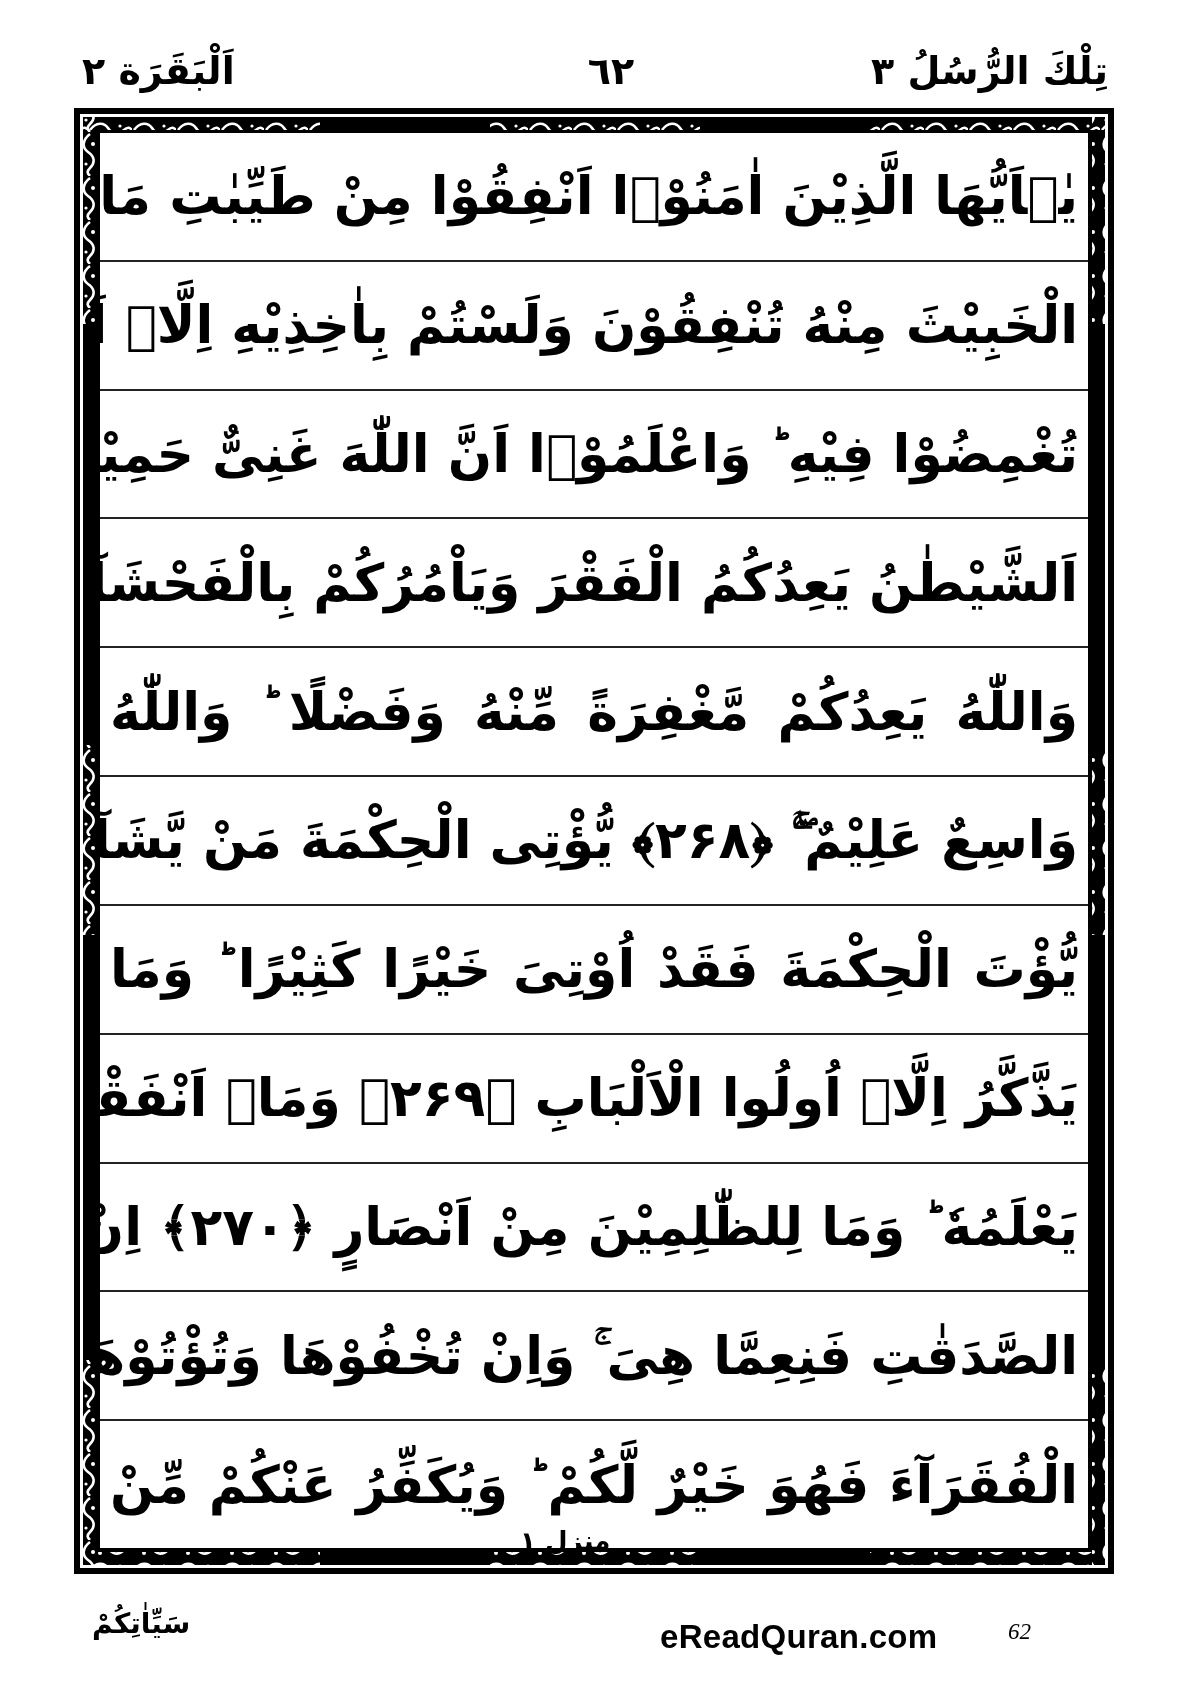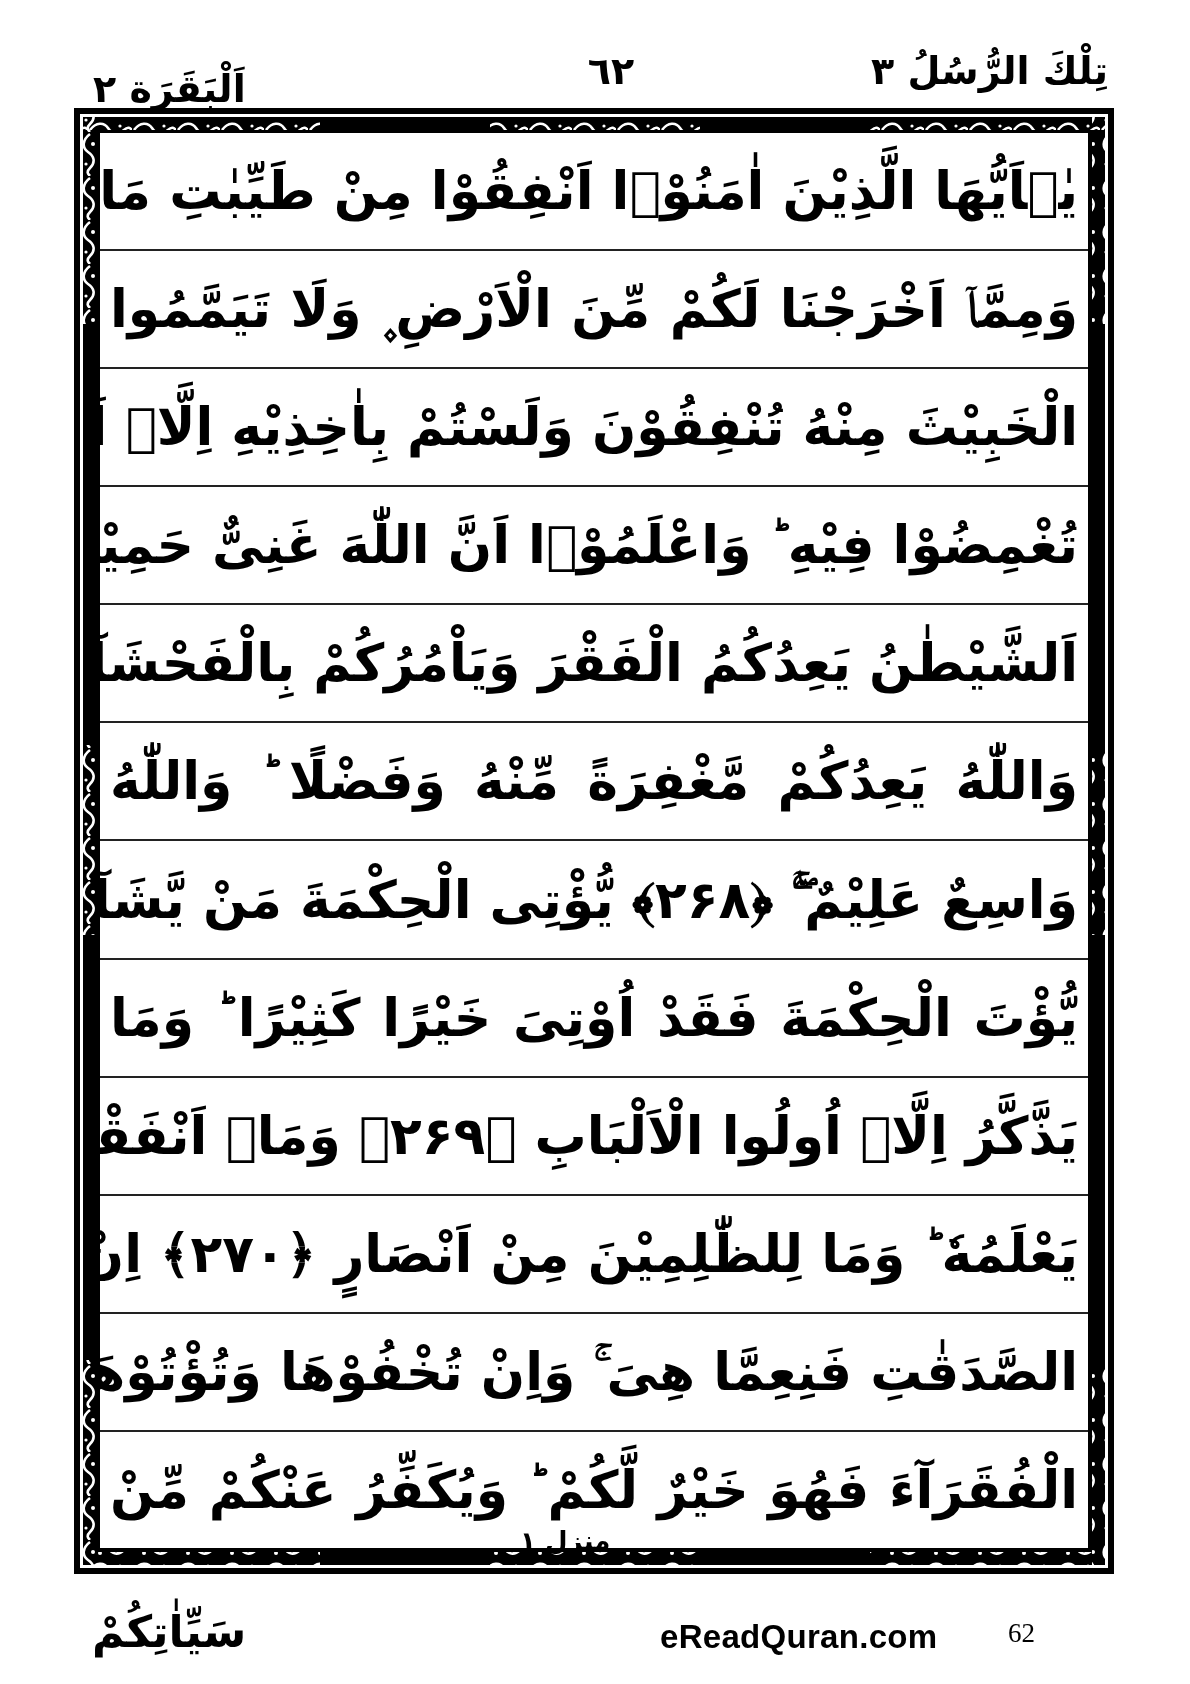--- a/index.html
+++ b/index.html
@@ -1,32 +1,32 @@
 <!DOCTYPE html>
 <html><head>
 <meta charset="utf-8">
 <style>
   html, body { margin:0; padding:0; background:#fff; }
   body { width:1190px; height:1684px; position:relative; overflow:hidden; font-family:"DejaVu Sans", sans-serif; color:#000; }
   .hdr { position:absolute; top:52px; font-size:38px; font-weight:bold; direction:rtl; line-height:1; }
   .hdr-right { right:82px; }
   .hdr-center { left:0; right:0; text-align:center;margin-left:32px; }
-  .hdr-left { left:93px;margin-top:18px; }
+  .hdr-left { left:82px; }
   .frame { position:absolute; left:74px; top:108px; width:1040px; height:1466px; background:#000; box-sizing:border-box; }
   .frame-inner-line { position:absolute; left:6px; top:6px; right:6px; bottom:6px; border:3px solid #fff; box-sizing:border-box; }
   .frame-black { position:absolute; left:10px; top:10px; right:10px; bottom:10px; background:#000; }
   .content { position:absolute; left:100px; top:133px; width:988px; height:1415px; background:#fff; display:flex; flex-direction:column; }
   .line { flex:1; border-bottom:2px solid #222; display:flex; align-items:center; justify-content:center; direction:rtl; font-family:"DejaVu Sans", sans-serif; font-weight:bold; font-size:52px; line-height:1; white-space:nowrap; overflow:hidden; padding:0 10px; text-align:justify; }
   .line:last-child { border-bottom:none; }
   .line span { display:block; width:100%; text-align:justify; text-align-last:justify; }
   .ftr { position:absolute; top:1622px; line-height:1; }
-  .ftr-word { left:92px; font-size:44px; font-weight:bold; direction:rtl; top:1610px; }
+  .ftr-word { left:92px; font-size:28px; font-weight:bold; direction:rtl; top:1610px; }
   .ftr-manzil { left:520px; font-size:26px; font-weight:bold; direction:rtl; top:1528px; }
   .ftr-site { left:660px; font-family:"Liberation Sans", sans-serif; font-weight:bold; font-size:33px; top:1620px; letter-spacing:0.3px; }
-  .ftr-page { left:1008px; font-family:"Liberation Serif", serif; font-size:27px; top:1620px; }
+  .ftr-page { left:1008px; font-family:"Liberation Serif", serif; font-size:23px; top:1620px;font-style:italic; }
 </style>
 </head>
 <body>
 
 <div>
   <div class="hdr hdr-right">تِلْكَ الرُّسُلُ ٣</div>
   <div class="hdr hdr-center">٦٢</div>
   <div class="hdr hdr-left">اَلْبَقَرَة ٢</div>
 </div>
 
@@ -64,23 +64,20 @@
   <rect x="1092" y="114" width="16" height="210" fill="url(#vineV)"></rect>
   <rect x="1092" y="745" width="16" height="190" fill="url(#vineV)"></rect>
   <rect x="1092" y="1360" width="16" height="208" fill="url(#vineV)"></rect>
 </svg>
 
 <div class="content">
   <div class="line">
       <span>يٰۤاَيُّهَا الَّذِيْنَ اٰمَنُوْۤا اَنْفِقُوْا مِنْ طَيِّبٰتِ مَا كَسَبْتُمْ</span>
     </div>
   <div class="line">
-      <span>وَمِمَّاۤ اَخْرَجْنَا لَكُمْ مِّنَ الْاَرْضِ ۪ وَلَا تَيَمَّمُوا</span>
-    </div>
-  <div class="line">
       <span>الْخَبِيْثَ مِنْهُ تُنْفِقُوْنَ وَلَسْتُمْ بِاٰخِذِيْهِ اِلَّاۤ اَنْ</span>
     </div>
   <div class="line">
       <span>تُغْمِضُوْا فِيْهِ ؕ وَاعْلَمُوْۤا اَنَّ اللّٰهَ غَنِىٌّ حَمِيْدٌ ﴿۲۶۷﴾</span>
     </div>
   <div class="line">
       <span>اَلشَّيْطٰنُ يَعِدُكُمُ الْفَقْرَ وَيَاْمُرُكُمْ بِالْفَحْشَآءِ ۚ</span>
     </div>
   <div class="line">
       <span>وَاللّٰهُ يَعِدُكُمْ مَّغْفِرَةً مِّنْهُ وَفَضْلًا ؕ وَاللّٰهُ</span>

